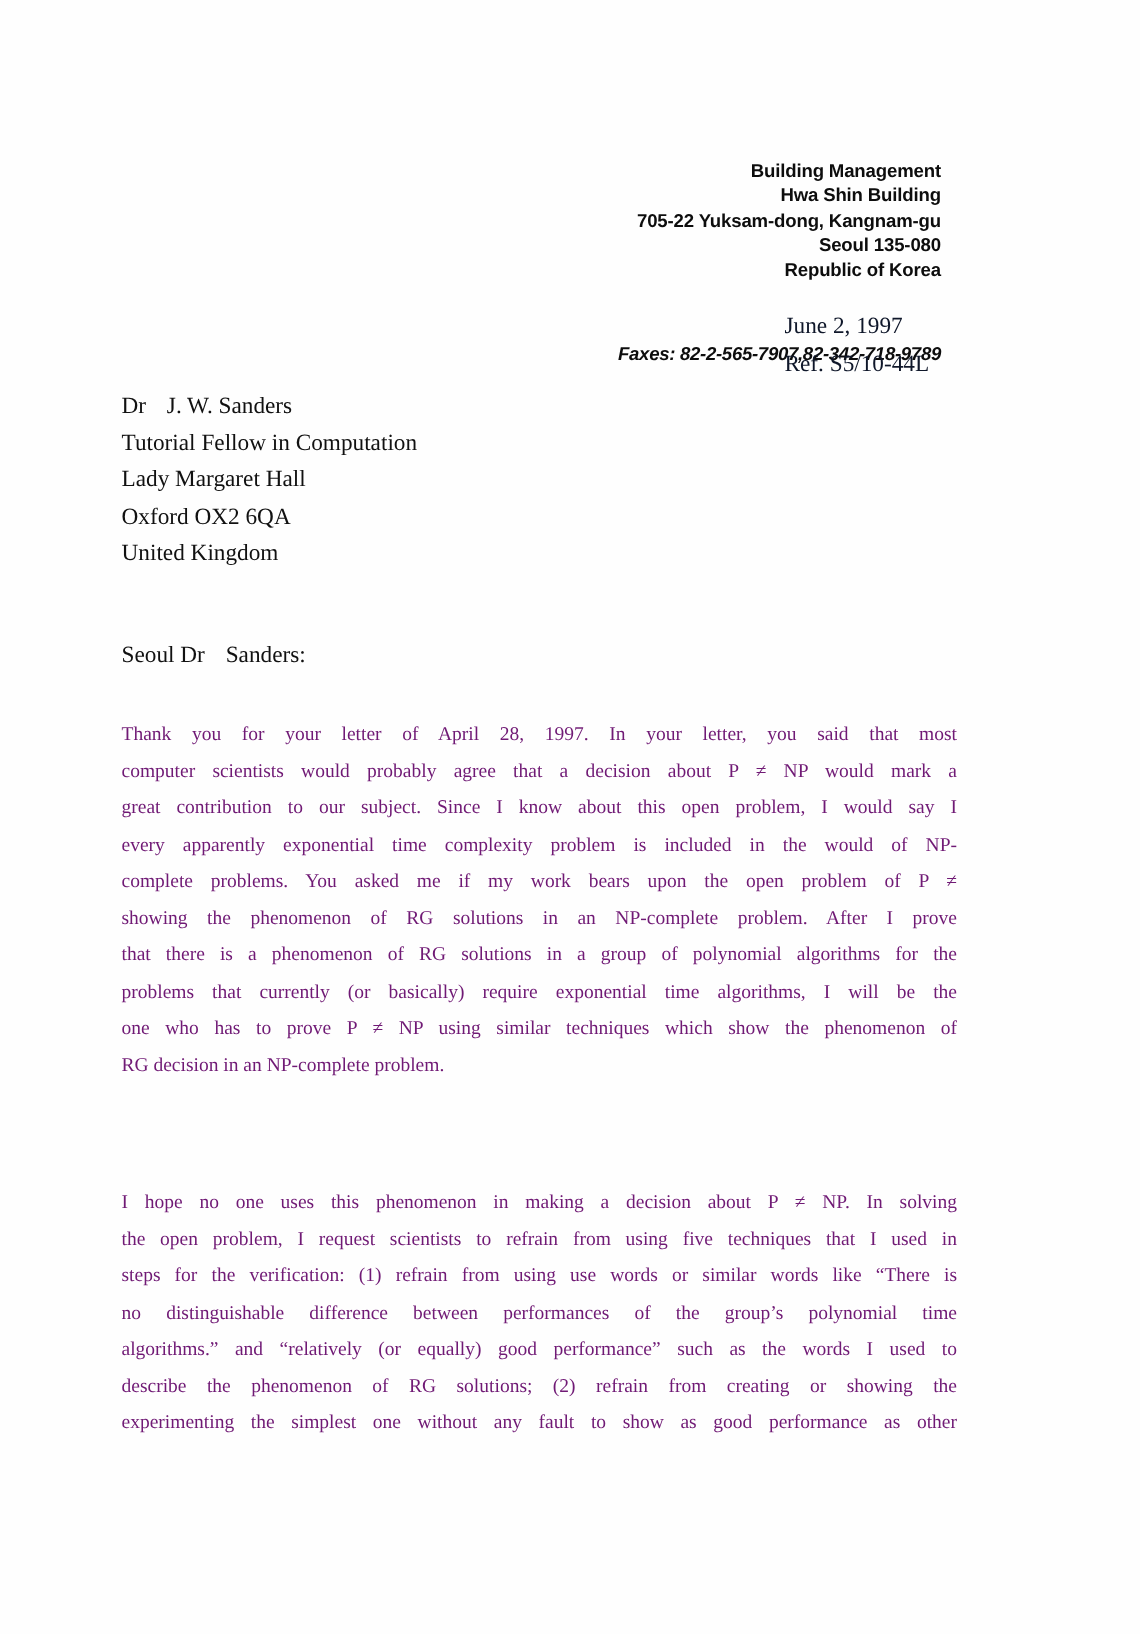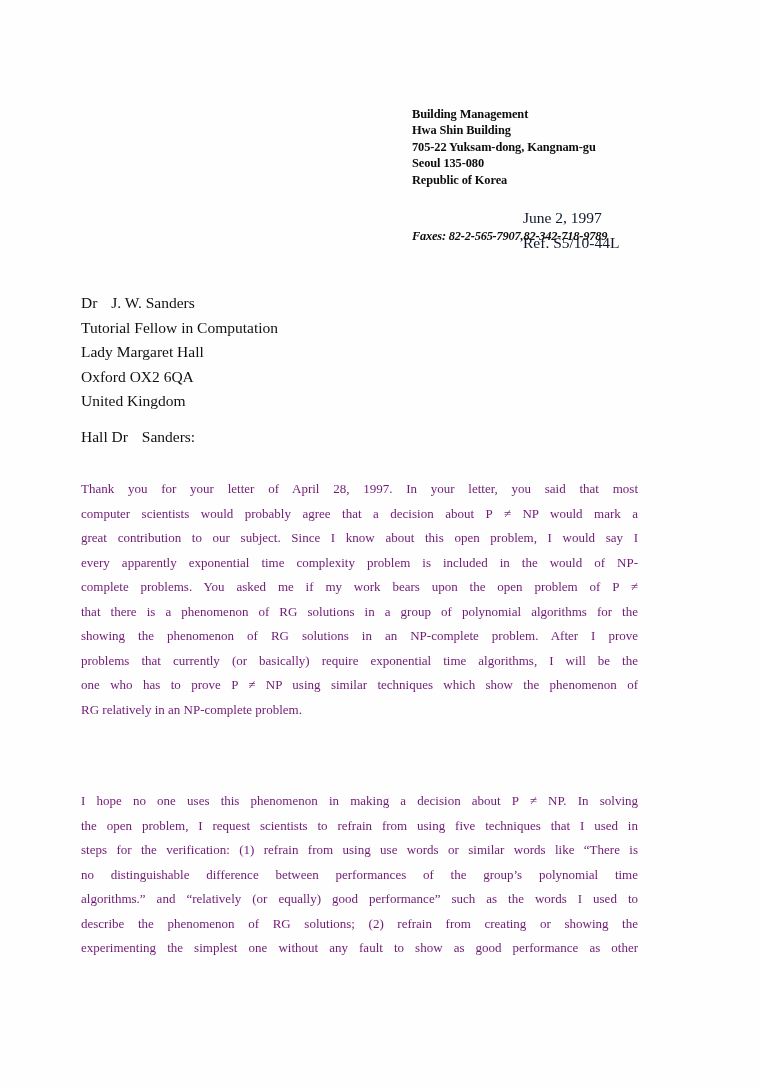--- a/index.html
+++ b/index.html
@@ -18,26 +18,27 @@
     .page {
       position: absolute;
       left: 0; top: 0;
       width: 760px; height: 1089px;
       background: #fefefe;
     }
     .letterhead {
       position: absolute;
       left: 412px;
       top: 106px;
-      font-family: Liberation Serif, serif;
+      font-family: Liberation Sans, sans-serif;
       font-weight: bold;
       font-size: 12.4px;
       line-height: 16.4px;
       color: #0d0d0d;
       letter-spacing: -0.1px;
+      text-align: right;
     }
     .letterhead .fax {
       font-style: italic;
       letter-spacing: -0.2px;
       margin-top: 40px;
     }
     .dateblock {
       position: absolute;
       left: 523px;
       top: 205px;
@@ -45,21 +46,20 @@
       line-height: 25px;
       color: #0f172a;
     }
     .recipient {
       position: absolute;
       left: 81px;
       top: 259px;
       font-size: 15.5px;
       line-height: 24.5px;
       color: #111;
-      margin-top: 32px;
     }
     .salutation {
       position: absolute;
       left: 81px;
       top: 425px;
       font-size: 15.5px;
       line-height: 24px;
       color: #111;
     }
     .salutation .gap { display: inline-block; width: 10px; }
@@ -110,35 +110,35 @@
       <span>Dr</span><span class="gap"></span>
       <span>J. W. Sanders</span>
     </div>
     <div>Tutorial Fellow in Computation</div>
     <div>Lady Margaret Hall</div>
     <div>Oxford OX2 6QA</div>
     <div>United Kingdom</div>
   </div>
 
   <div class="salutation">
-    <span>Hall Dr</span><span class="gap"></span>
+    <span>Seoul Dr</span><span class="gap"></span>
     <span>Sanders:</span>
   </div>
 
   <div class="para para1">
     <span class="ln">Thank you for your letter of April 28, 1997.  In your letter, you said that most</span>
     <span class="ln">computer scientists would probably agree that a decision about P  ≠  NP would mark a</span>
     <span class="ln">great contribution to our subject.   Since I know about this open problem, I would say I</span>
     <span class="ln">every apparently exponential time complexity problem is included in the would of NP-</span>
     <span class="ln">complete problems.   You asked me if my work bears upon the open problem of P  ≠</span>
+    <span class="ln">showing the phenomenon of RG solutions in an NP-complete problem.   After I prove</span>
     <span class="ln">that there is a phenomenon of RG solutions in a group of polynomial algorithms for the</span>
-    <span class="ln">showing the phenomenon of RG solutions in an NP-complete problem.   After I prove</span>
     <span class="ln">problems that currently (or basically) require exponential time algorithms, I will be the</span>
     <span class="ln">one who has to prove P  ≠  NP using similar techniques which show the phenomenon of</span>
-    <span class="ln last">RG relatively in an NP-complete problem.</span>
+    <span class="ln last">RG decision in an NP-complete problem.</span>
   </div>
 
   <div class="para para2">
     <span class="ln">I hope no one uses this phenomenon in making a decision about P  ≠  NP.   In solving</span>
     <span class="ln">the open problem, I request scientists to refrain from using five techniques that I used in</span>
     <span class="ln">steps for the verification: (1) refrain from using use words or similar words like “There is</span>
     <span class="ln">no distinguishable difference between performances of the group’s polynomial time</span>
     <span class="ln">algorithms.” and “relatively (or equally) good performance” such as the words I used to</span>
     <span class="ln">describe the phenomenon of RG solutions; (2) refrain from creating or showing the</span>
     <span class="ln">experimenting the simplest one without any fault to show as good performance as other</span>

